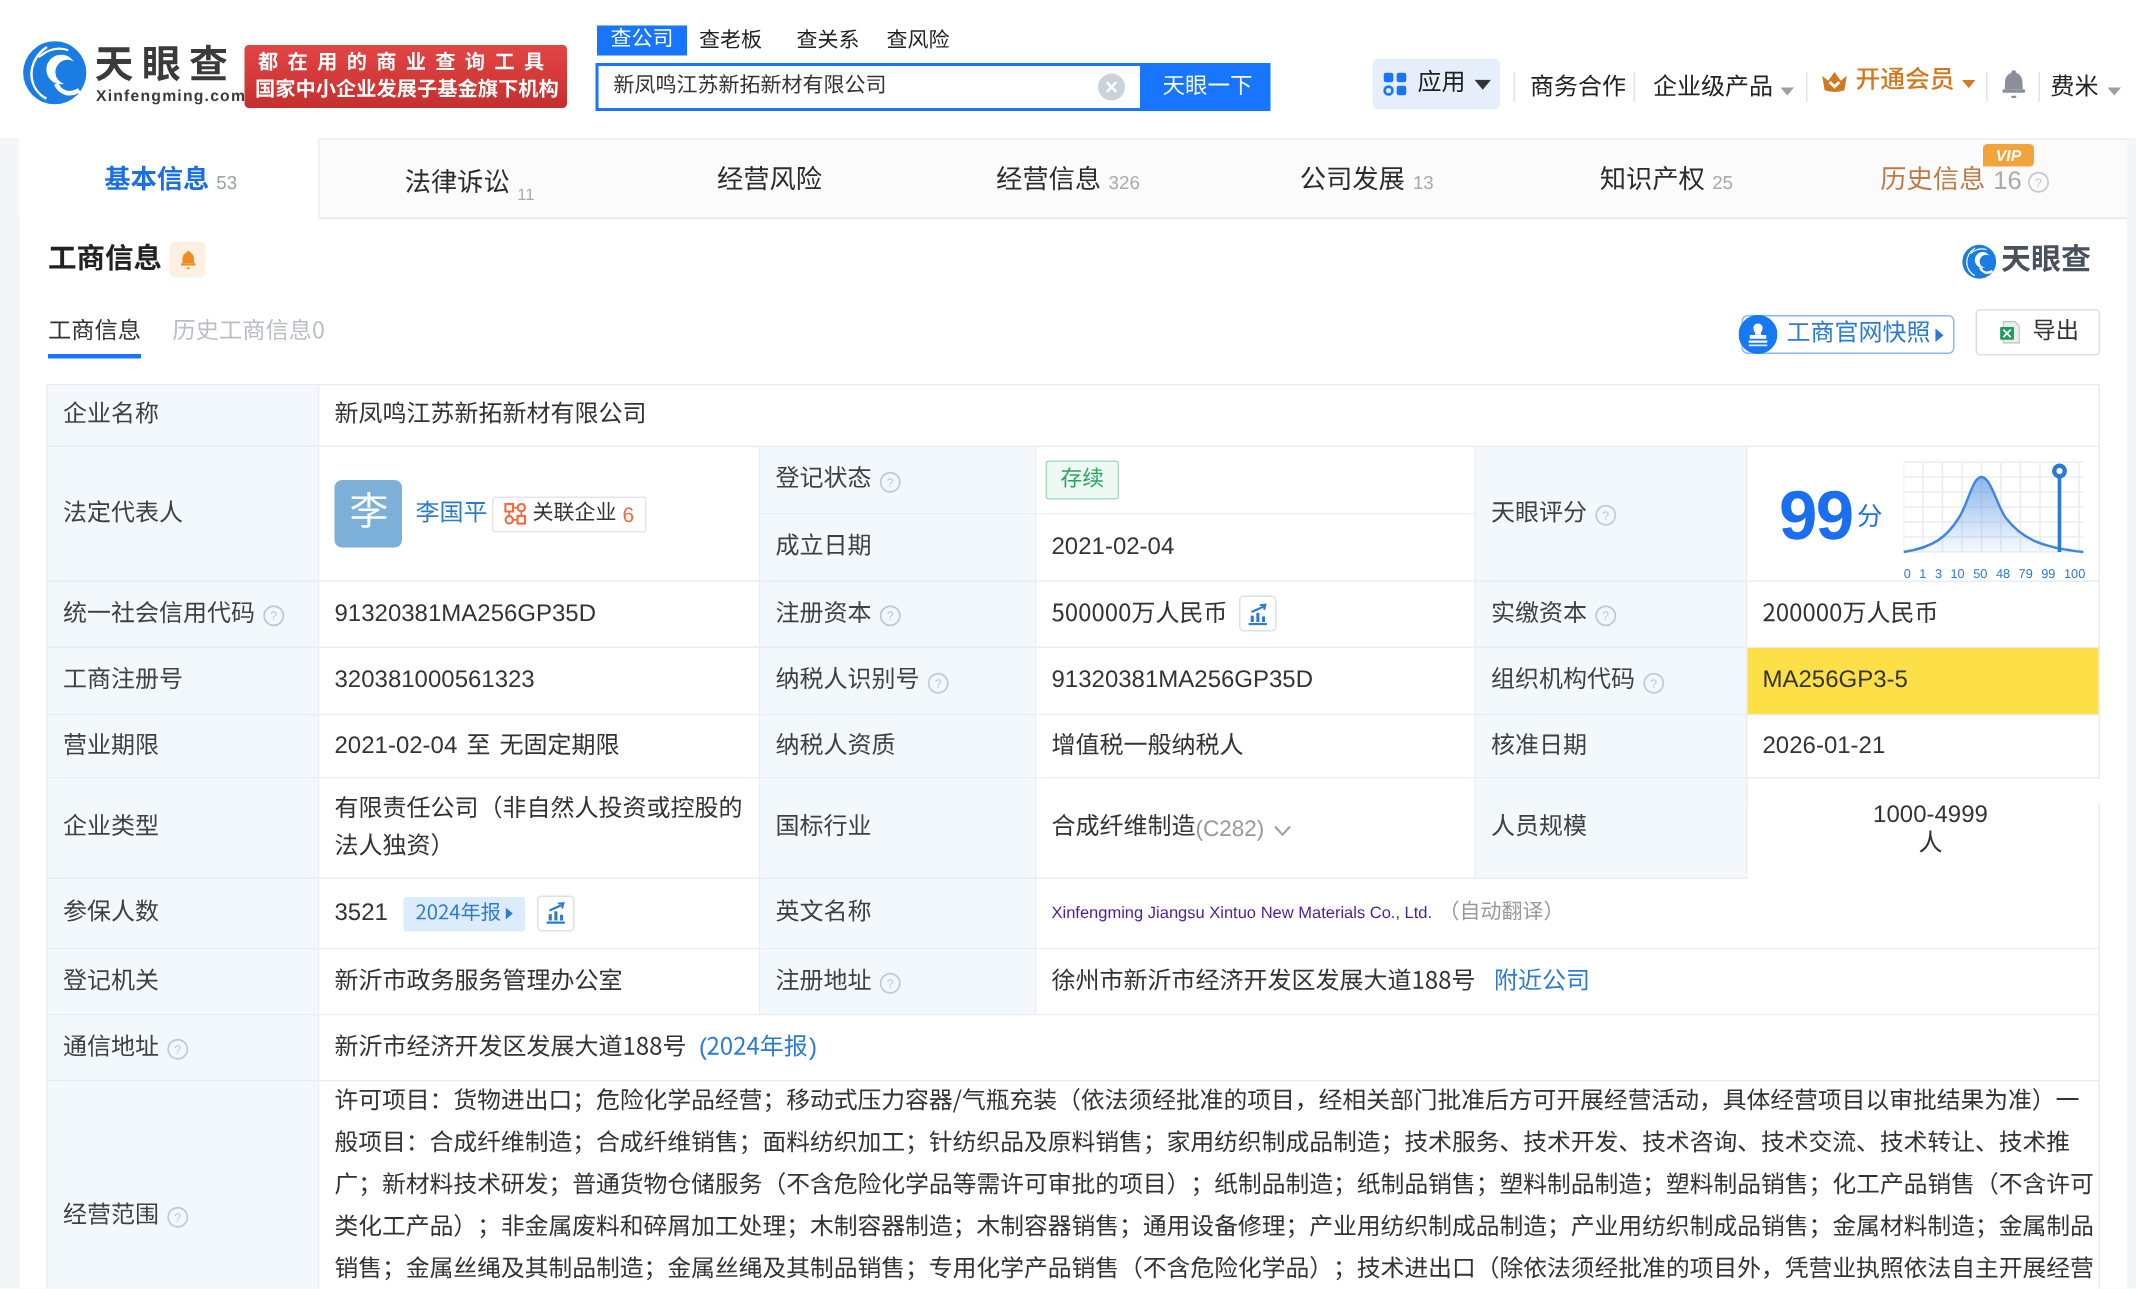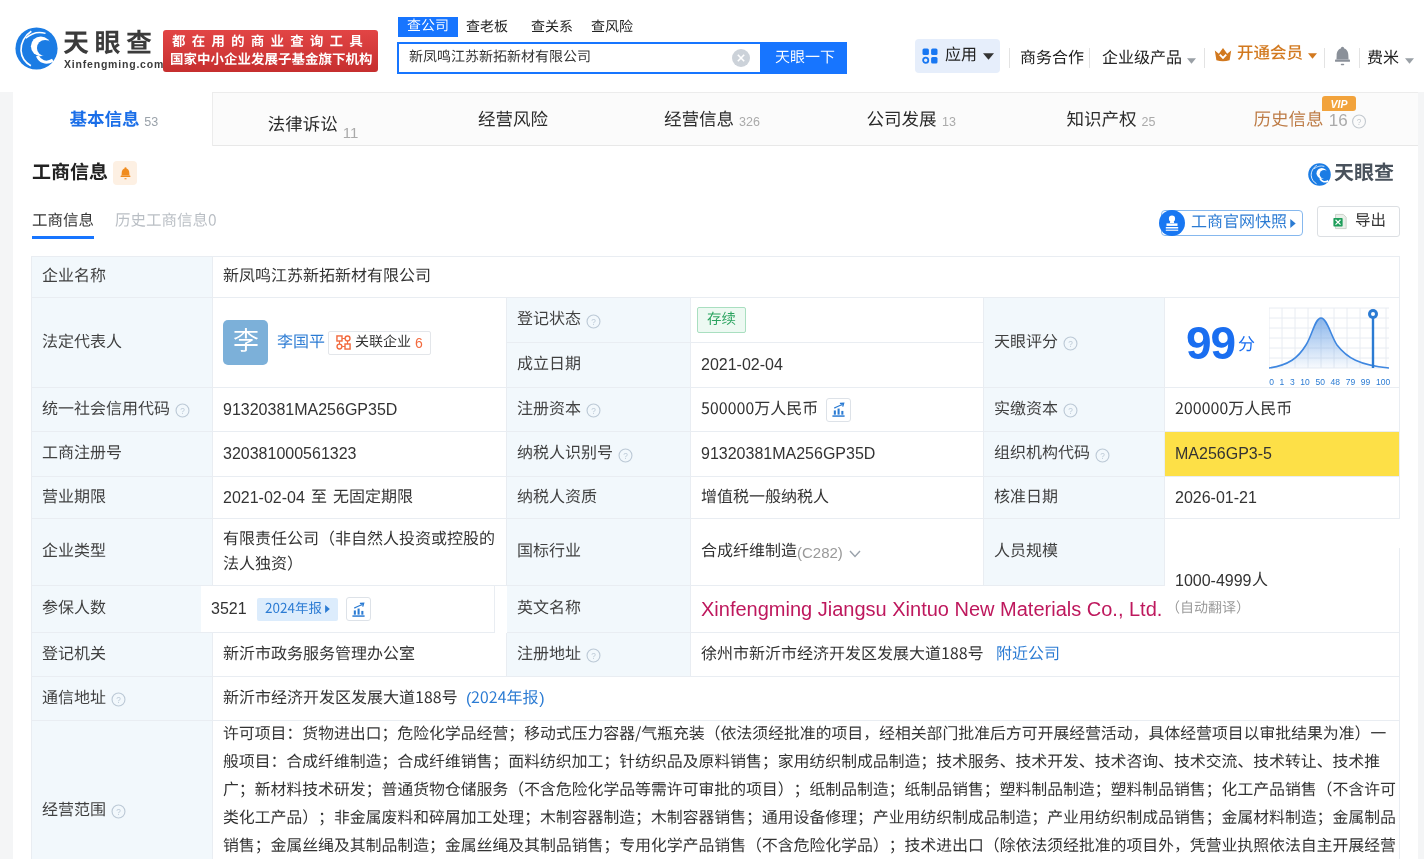--- a/index.html
+++ b/index.html
@@ -235,21 +235,21 @@
   </div>
 <div class="abs fx" style="left:313.1px;top:110px;transform:translateX(-50%)">
     <svg class="tx" width="70" height="22" viewBox="0 0 70 22">
       <g transform="translate(0,15.4) scale(0.01750,-0.01750)" fill="#2b2b2b">
         <use href="#r68" x="0"></use>
         <use href="#r69" x="1000"></use>
         <use href="#r70" x="2000"></use>
         <use href="#r71" x="3000"></use>
       </g>
     </svg>
-    <span style="font-size:15px;color:#aaa;font-family:'Liberation Sans';margin-left:5px;margin-top:14px">11</span>
+    <span style="font-size:11px;color:#aaa;font-family:'Liberation Sans';margin-left:5px;margin-top:14px">11</span>
   </div>
 <div class="abs fx" style="left:512.6px;top:110px;transform:translateX(-50%)">
     <svg class="tx" width="70" height="22" viewBox="0 0 70 22">
       <g transform="translate(0,15.4) scale(0.01750,-0.01750)" fill="#2b2b2b">
         <use href="#r72" x="0"></use>
         <use href="#r73" x="1000"></use>
         <use href="#r33" x="2000"></use>
         <use href="#r34" x="3000"></use>
       </g>
     </svg>
@@ -893,39 +893,39 @@
 <div class="abs fx" style="left:984px;top:519px;width:181px;height:67px;background:#f2f8fc;border-right:1px solid #e9edf2;border-bottom:1px solid #e9edf2;padding-left:10px;">
     <svg class="tx" width="64" height="20" viewBox="0 0 64 20">
       <g transform="translate(0,14.1) scale(0.01600,-0.01600)" fill="#404040">
         <use href="#r96" x="0"></use>
         <use href="#r166" x="1000"></use>
         <use href="#r167" x="2000"></use>
         <use href="#r168" x="3000"></use>
       </g>
     </svg>
   </div>
-<div class="abs fx" style="left:1165px;top:548px;width:235px;height:67px;background:#fff;border-right:1px solid #e9edf2;border-bottom:1px solid #e9edf2;padding-left:10px;">
+<div class="abs fx" style="left:1165px;top:535px;width:235px;height:67px;background:#fff;border-right:1px solid #e9edf2;border-bottom:1px solid #e9edf2;padding-left:10px;flex-direction:column;">
     <span style="font-size:16px;color:#333">1000-4999</span>
     <svg class="tx" width="16" height="20" viewBox="0 0 16 20">
       <g transform="translate(0,14.1) scale(0.01600,-0.01600)" fill="#333">
         <use href="#r96" x="0"></use>
       </g>
     </svg>
   </div>
 <div class="abs fx" style="left:32px;top:586px;width:181px;height:47px;background:#f2f8fc;border-right:1px solid #e9edf2;border-bottom:1px solid #e9edf2;padding-left:10px;">
     <svg class="tx" width="64" height="20" viewBox="0 0 64 20">
       <g transform="translate(0,14.1) scale(0.01600,-0.01600)" fill="#404040">
         <use href="#r169" x="0"></use>
         <use href="#r170" x="1000"></use>
         <use href="#r96" x="2000"></use>
         <use href="#r171" x="3000"></use>
       </g>
     </svg>
   </div>
-<div class="abs fx" style="left:201px;top:586px;width:294px;height:47px;background:#fff;border-right:1px solid #e9edf2;border-bottom:1px solid #e9edf2;padding-left:10px;text-align:right;">
+<div class="abs fx" style="left:213px;top:586px;width:294px;height:47px;background:#fff;border-right:1px solid #e9edf2;border-bottom:1px solid #e9edf2;padding-left:10px;text-align:right;">
     <span style="font-size:16px;color:#333">3521</span>
     <span style="margin-left:10px;display:inline-flex;align-items:center;height:23px;padding:0 8px;background:#dcecfc;border-radius:2px">
       <svg class="tx" width="57" height="17" viewBox="0 0 57 17">
         <g transform="translate(0,11.9) scale(0.01350,-0.01350)" fill="#2b7bd3">
           <use href="#r127" x="0"></use>
           <use href="#r84" x="555"></use>
           <use href="#r127" x="1110"></use>
           <use href="#r172" x="1665"></use>
           <use href="#r173" x="2220"></use>
           <use href="#r174" x="3220"></use>
@@ -952,21 +952,21 @@
     <svg class="tx" width="64" height="20" viewBox="0 0 64 20">
       <g transform="translate(0,14.1) scale(0.01600,-0.01600)" fill="#404040">
         <use href="#r175" x="0"></use>
         <use href="#r176" x="1000"></use>
         <use href="#r91" x="2000"></use>
         <use href="#r92" x="3000"></use>
       </g>
     </svg>
   </div>
 <div class="abs fx" style="left:691px;top:586px;width:709px;height:47px;background:#fff;border-right:1px solid #e9edf2;border-bottom:1px solid #e9edf2;padding-left:10px;">
-    <span style="font-size:20px;color:#be185d">Xinfengming Jiangsu Xintuo New Materials Co., Ltd.</span>
+    <span style="font-size:11px;color:#4c1d95">Xinfengming Jiangsu Xintuo New Materials Co., Ltd.</span>
     <span style="margin-left:4px">
       <svg class="tx" width="84" height="18" viewBox="0 0 84 18">
         <g transform="translate(0,12.3) scale(0.01400,-0.01400)" fill="#999">
           <use href="#r149" x="0"></use>
           <use href="#r151" x="1000"></use>
           <use href="#r177" x="2000"></use>
           <use href="#r178" x="3000"></use>
           <use href="#r179" x="4000"></use>
           <use href="#r159" x="5000"></use>
         </g>

